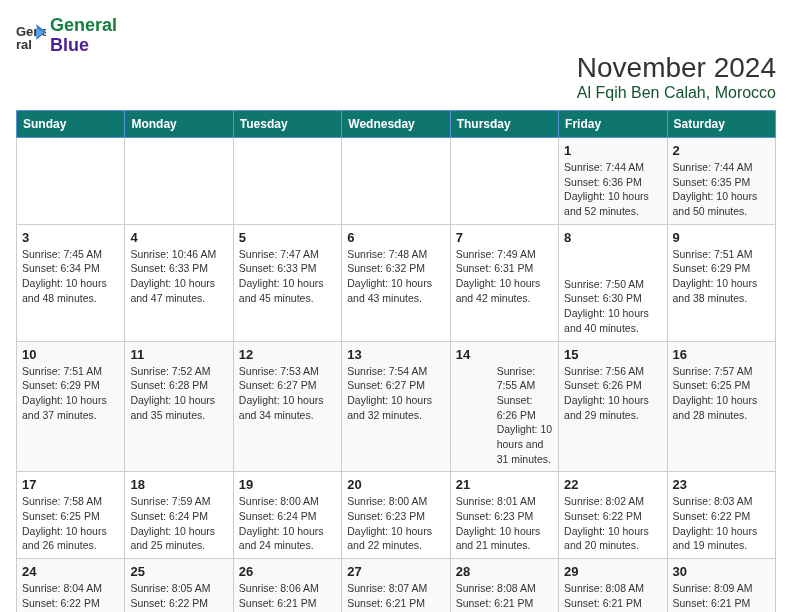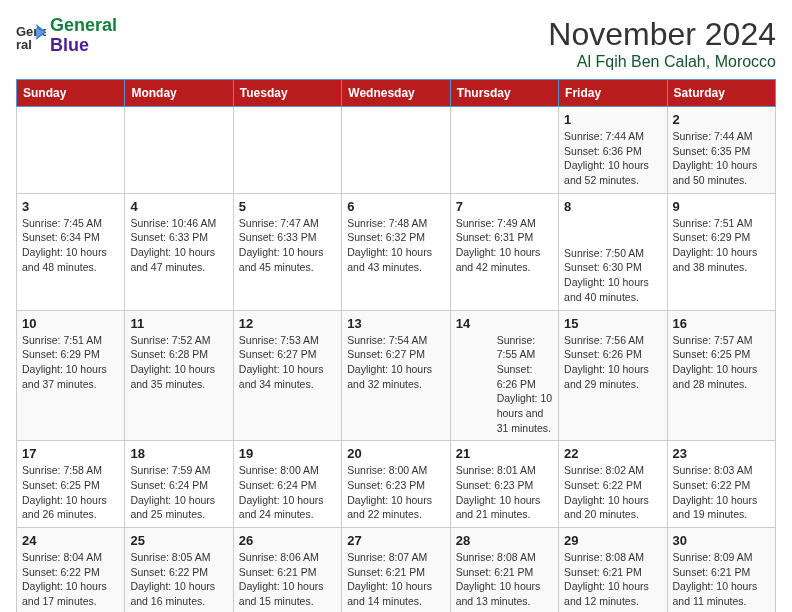--- a/index.html
+++ b/index.html
@@ -31,35 +31,36 @@
       color: #15803d;
     }
     .logo-icon {
       width: 30px;
       height: 28px;
     }
     .title-area {
       text-align: right;
     }
     .month-title {
-      font-size: 32px;
+      font-size: 28px;
       color: #333;
       font-weight: normal;
+      margin-top: 36px;
     }
     .location-subtitle {
       font-size: 16px;
       color: #14532d;
     }
     .calendar-table {
       width: 100%;
       border-collapse: collapse;
       font-size: 11px;
     }
     .calendar-table thead th {
-      background-color: #b91c1c;
+      background-color: #0f766e;
       color: #fff;
       text-align: left;
       padding: 6px 6px;
       font-size: 12px;
       font-weight: bold;
       border: 1px solid #5a92d9;
     }
     .calendar-table tbody td {
       border: 1px solid #ccc;
       vertical-align: top;

